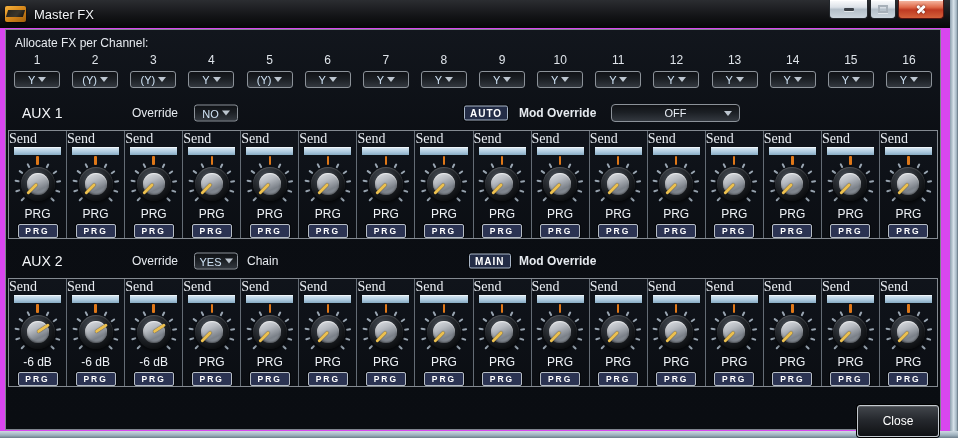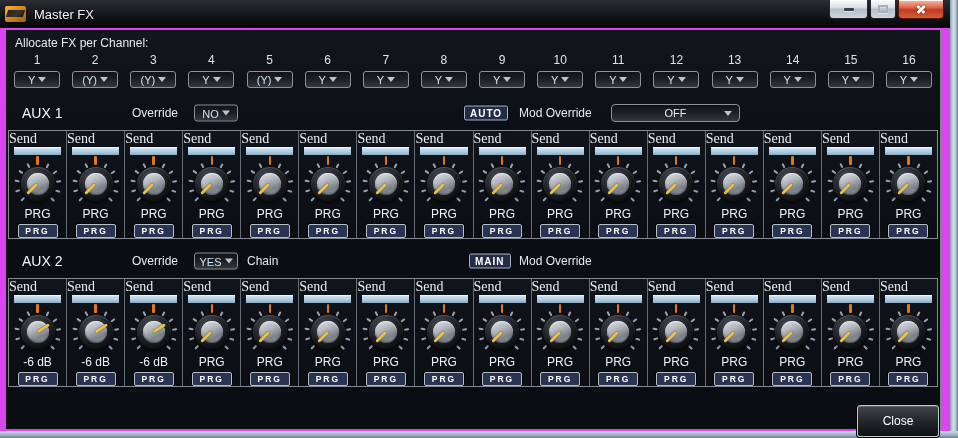--- a/index.html
+++ b/index.html
@@ -65,21 +65,21 @@
   .ovr-label { left: 126px; font-size: 12px; color: #e6eaef; }
   .dd.ovr { left: 188px; width: 44px; height: 17px; }
   .chain-label { left: 241px; font-size: 12px; color: #e6eaef; }
   .dd.wide { height: 18px; border-radius: 4px; text-align: right; }
   .dd.wide .arrow { position: absolute; right: 7px; top: 6px; }
   .dd.chain { left: 280px; width: 178px; font-size: 12px; color: var(--chain_text,#b8d4ea); }
   .badge { height: 15px; line-height: 13px; padding: 0 5px; font-size: 10px; font-weight: bold;
     letter-spacing: 1px; color: #fff; background: #232c46; border: 1px solid #a9b6c6; border-radius: 2px;
     box-shadow: 0 0 0 1px #05070a; cursor: default; }
   .badge.auto { left: 458px; } .badge.main { left: 463px; }
-  .mod-label { left: 513px; font-size: 12px; color: #e6eaef; }
+  .mod-label { left: 513px; font-size: 12px; color: #e6eaef; font-weight: bold; }
   .dd.mod { left: 605px; width: 129px; color: #e9eef5; }
 
   
   .strip { position: absolute; left: 2px; right: 2px; height: 109px; display: flex;
     border: 1px solid #848a91; background: linear-gradient(#10141b,#0b0e13); }
   .strip-1 { top: 100px; } .strip-2 { top: 248px; }
   .col { flex: 1; position: relative; padding-top: 1px; overflow: hidden; }
   .col + .col { border-left: 1px solid #646c75; }
   .send { font-size: 14px; color: #e9edf2; text-align: left; height: 13px; line-height: 14px; font-family: Liberation Serif, serif; }
   .send-bar { height: 10px; margin: 1px 4px 0; border: 1px solid #0d1218;

